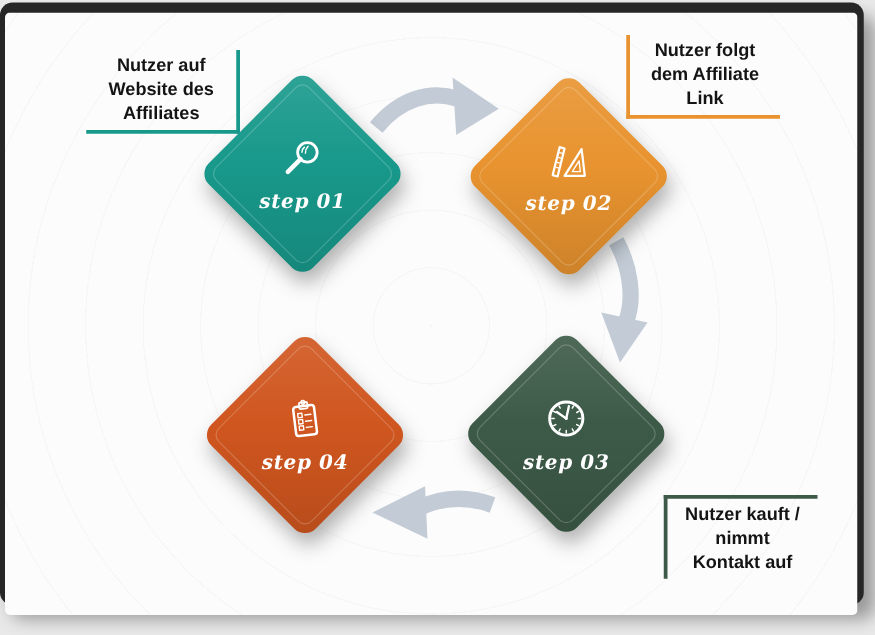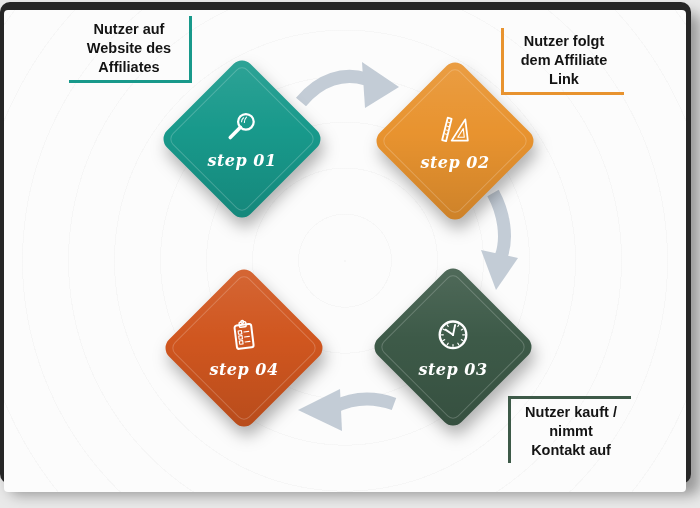--- a/index.html
+++ b/index.html
@@ -55,23 +55,23 @@
   
   .caption{
     position:absolute;width:120px;height:64px;
     display:flex;align-items:center;justify-content:center;
     border:0 solid #000;
   }
   .caption-text{
     white-space:pre-line;text-align:center;color:#141414;
     font-size:14.5px;font-weight:700;line-height:19px;
   }
-  .caption-tl{left:69px;top:16px;border-right-width:3px;border-bottom-width:3px;}
+  .caption-tl{left:69px;top:40px;border-right-width:3px;border-bottom-width:3px;}
   .caption-tr{left:501px;top:28px;border-left-width:3px;border-bottom-width:3px;justify-content:center;}
-  .caption-br{left:508px;top:396px;border-left-width:3px;border-top-width:3px;}
+  .caption-br{left:531px;top:396px;border-left-width:3px;border-top-width:3px;}
   .caption-bl{left:69px;top:396px;border-right-width:3px;border-top-width:3px;}
 
   
   .arrows{position:absolute;inset:0;pointer-events:none;}
 </style>
 </head>
 <body>
 
 <div class="stage">
   <div class="frame"></div>

